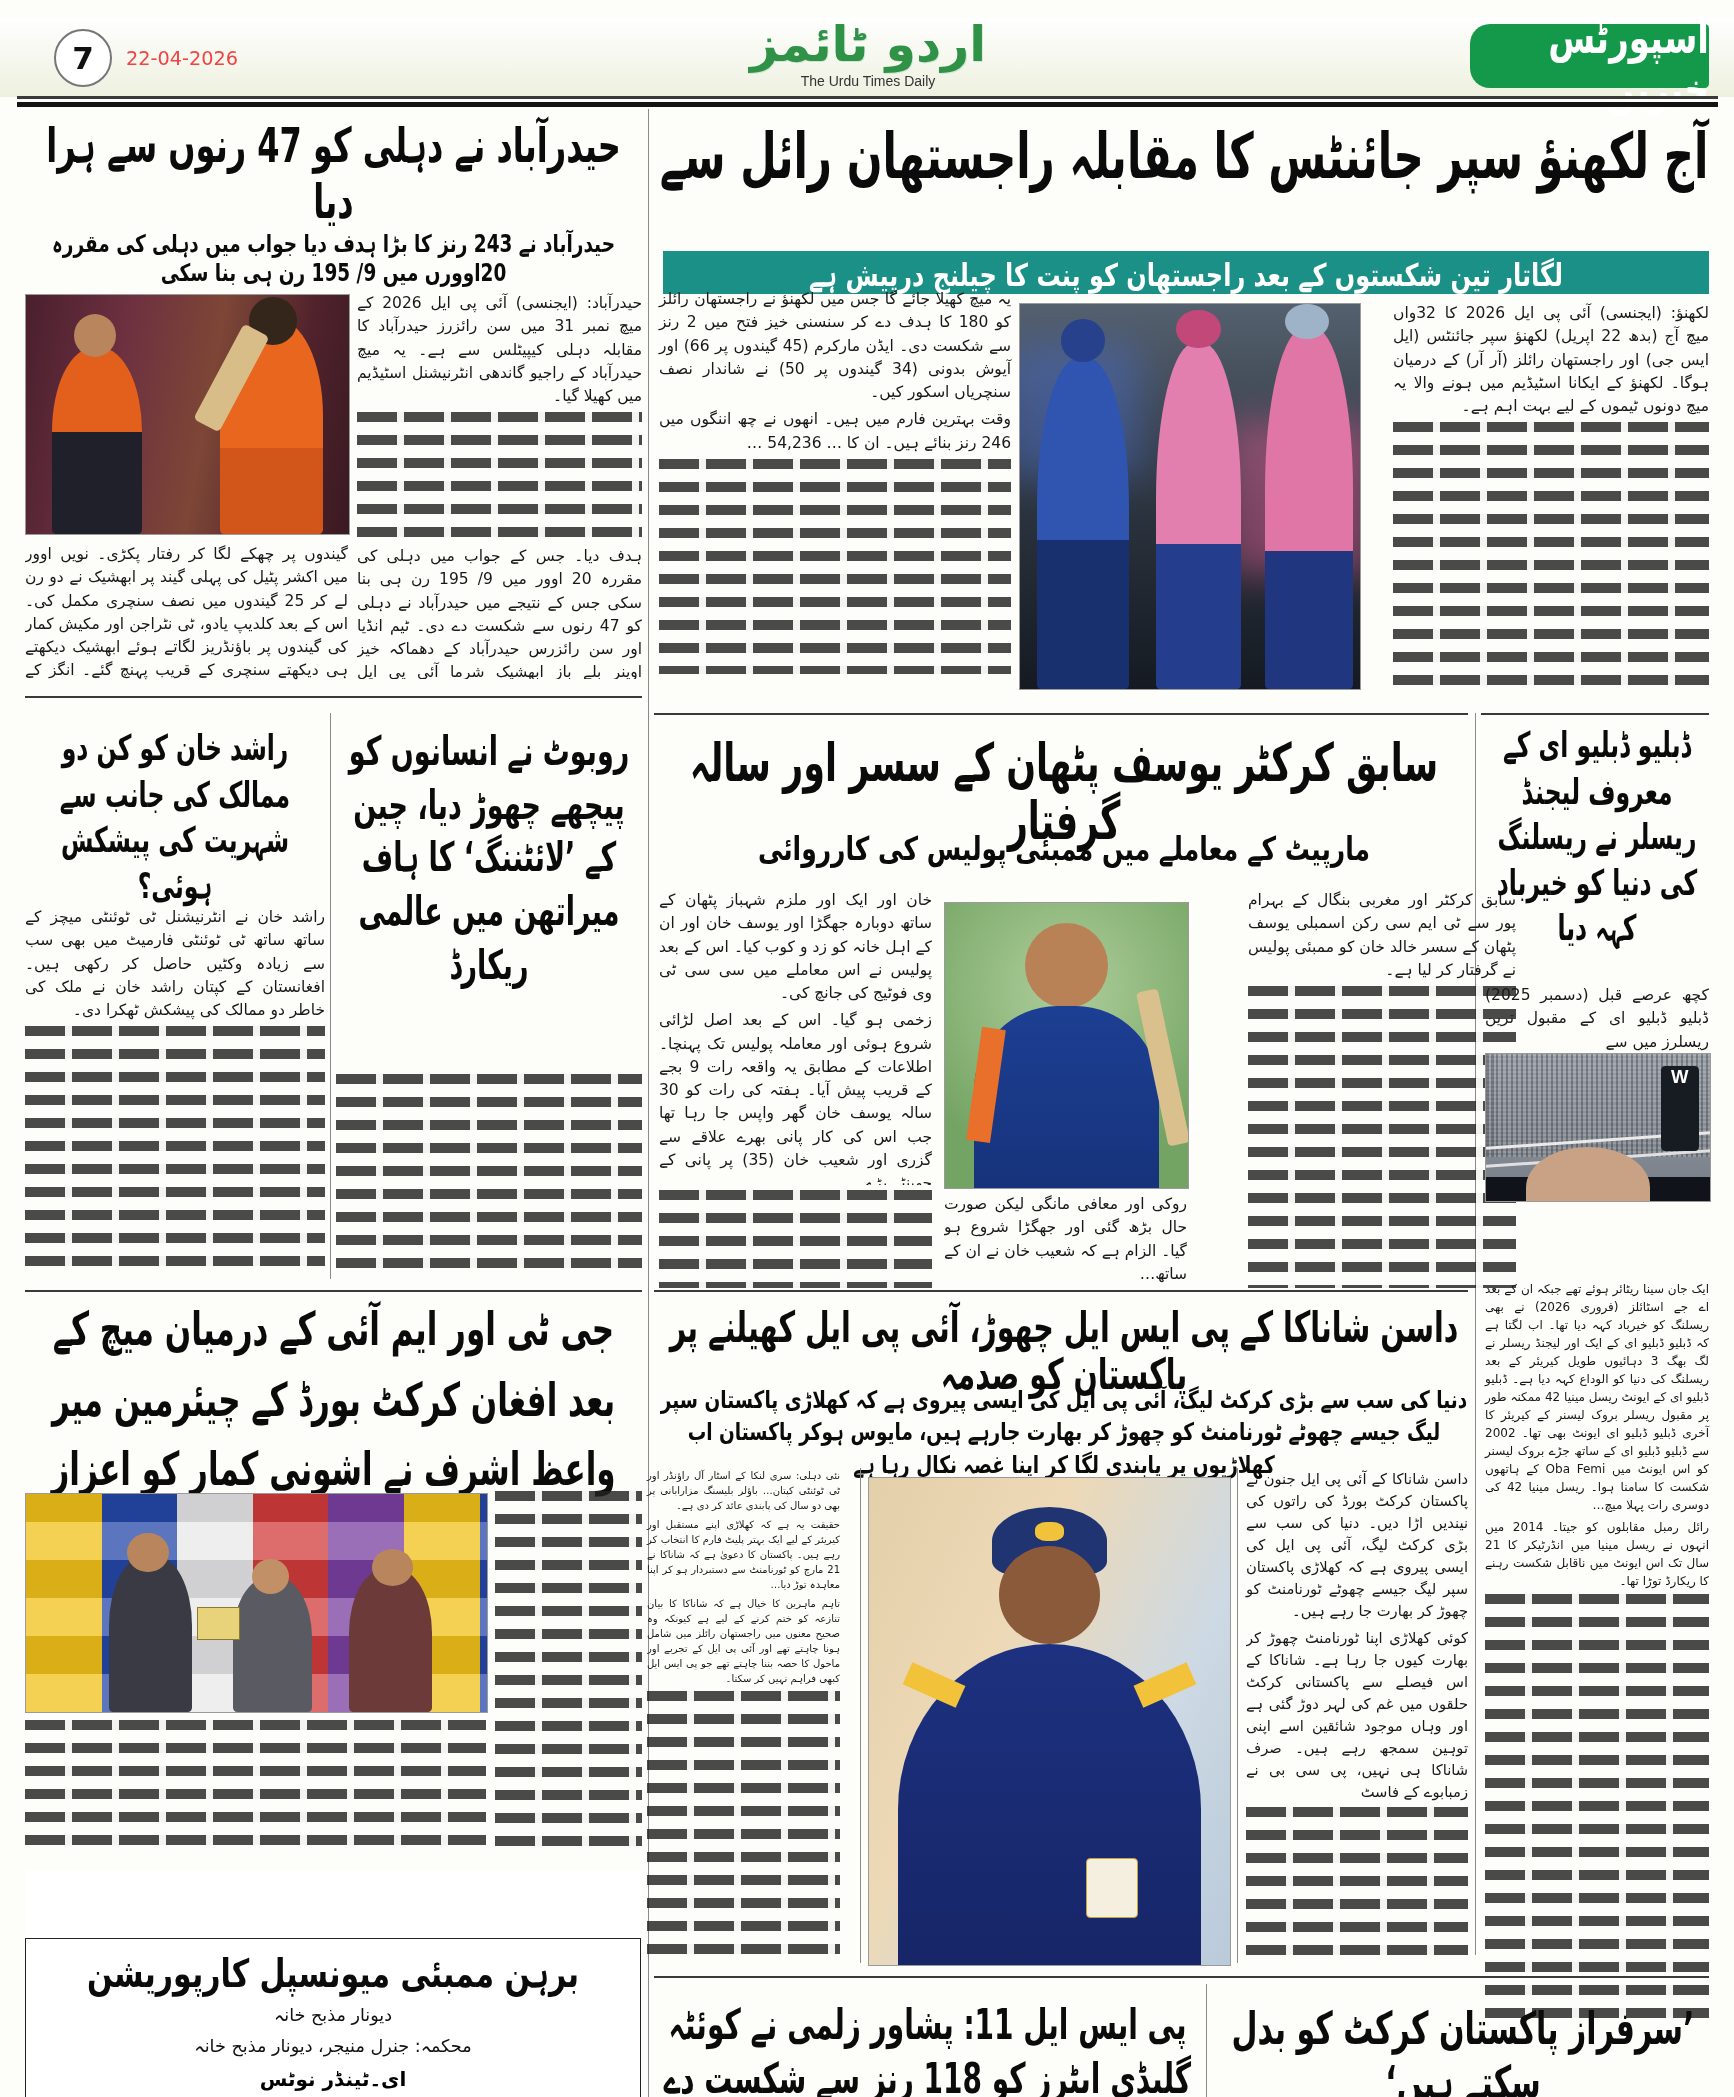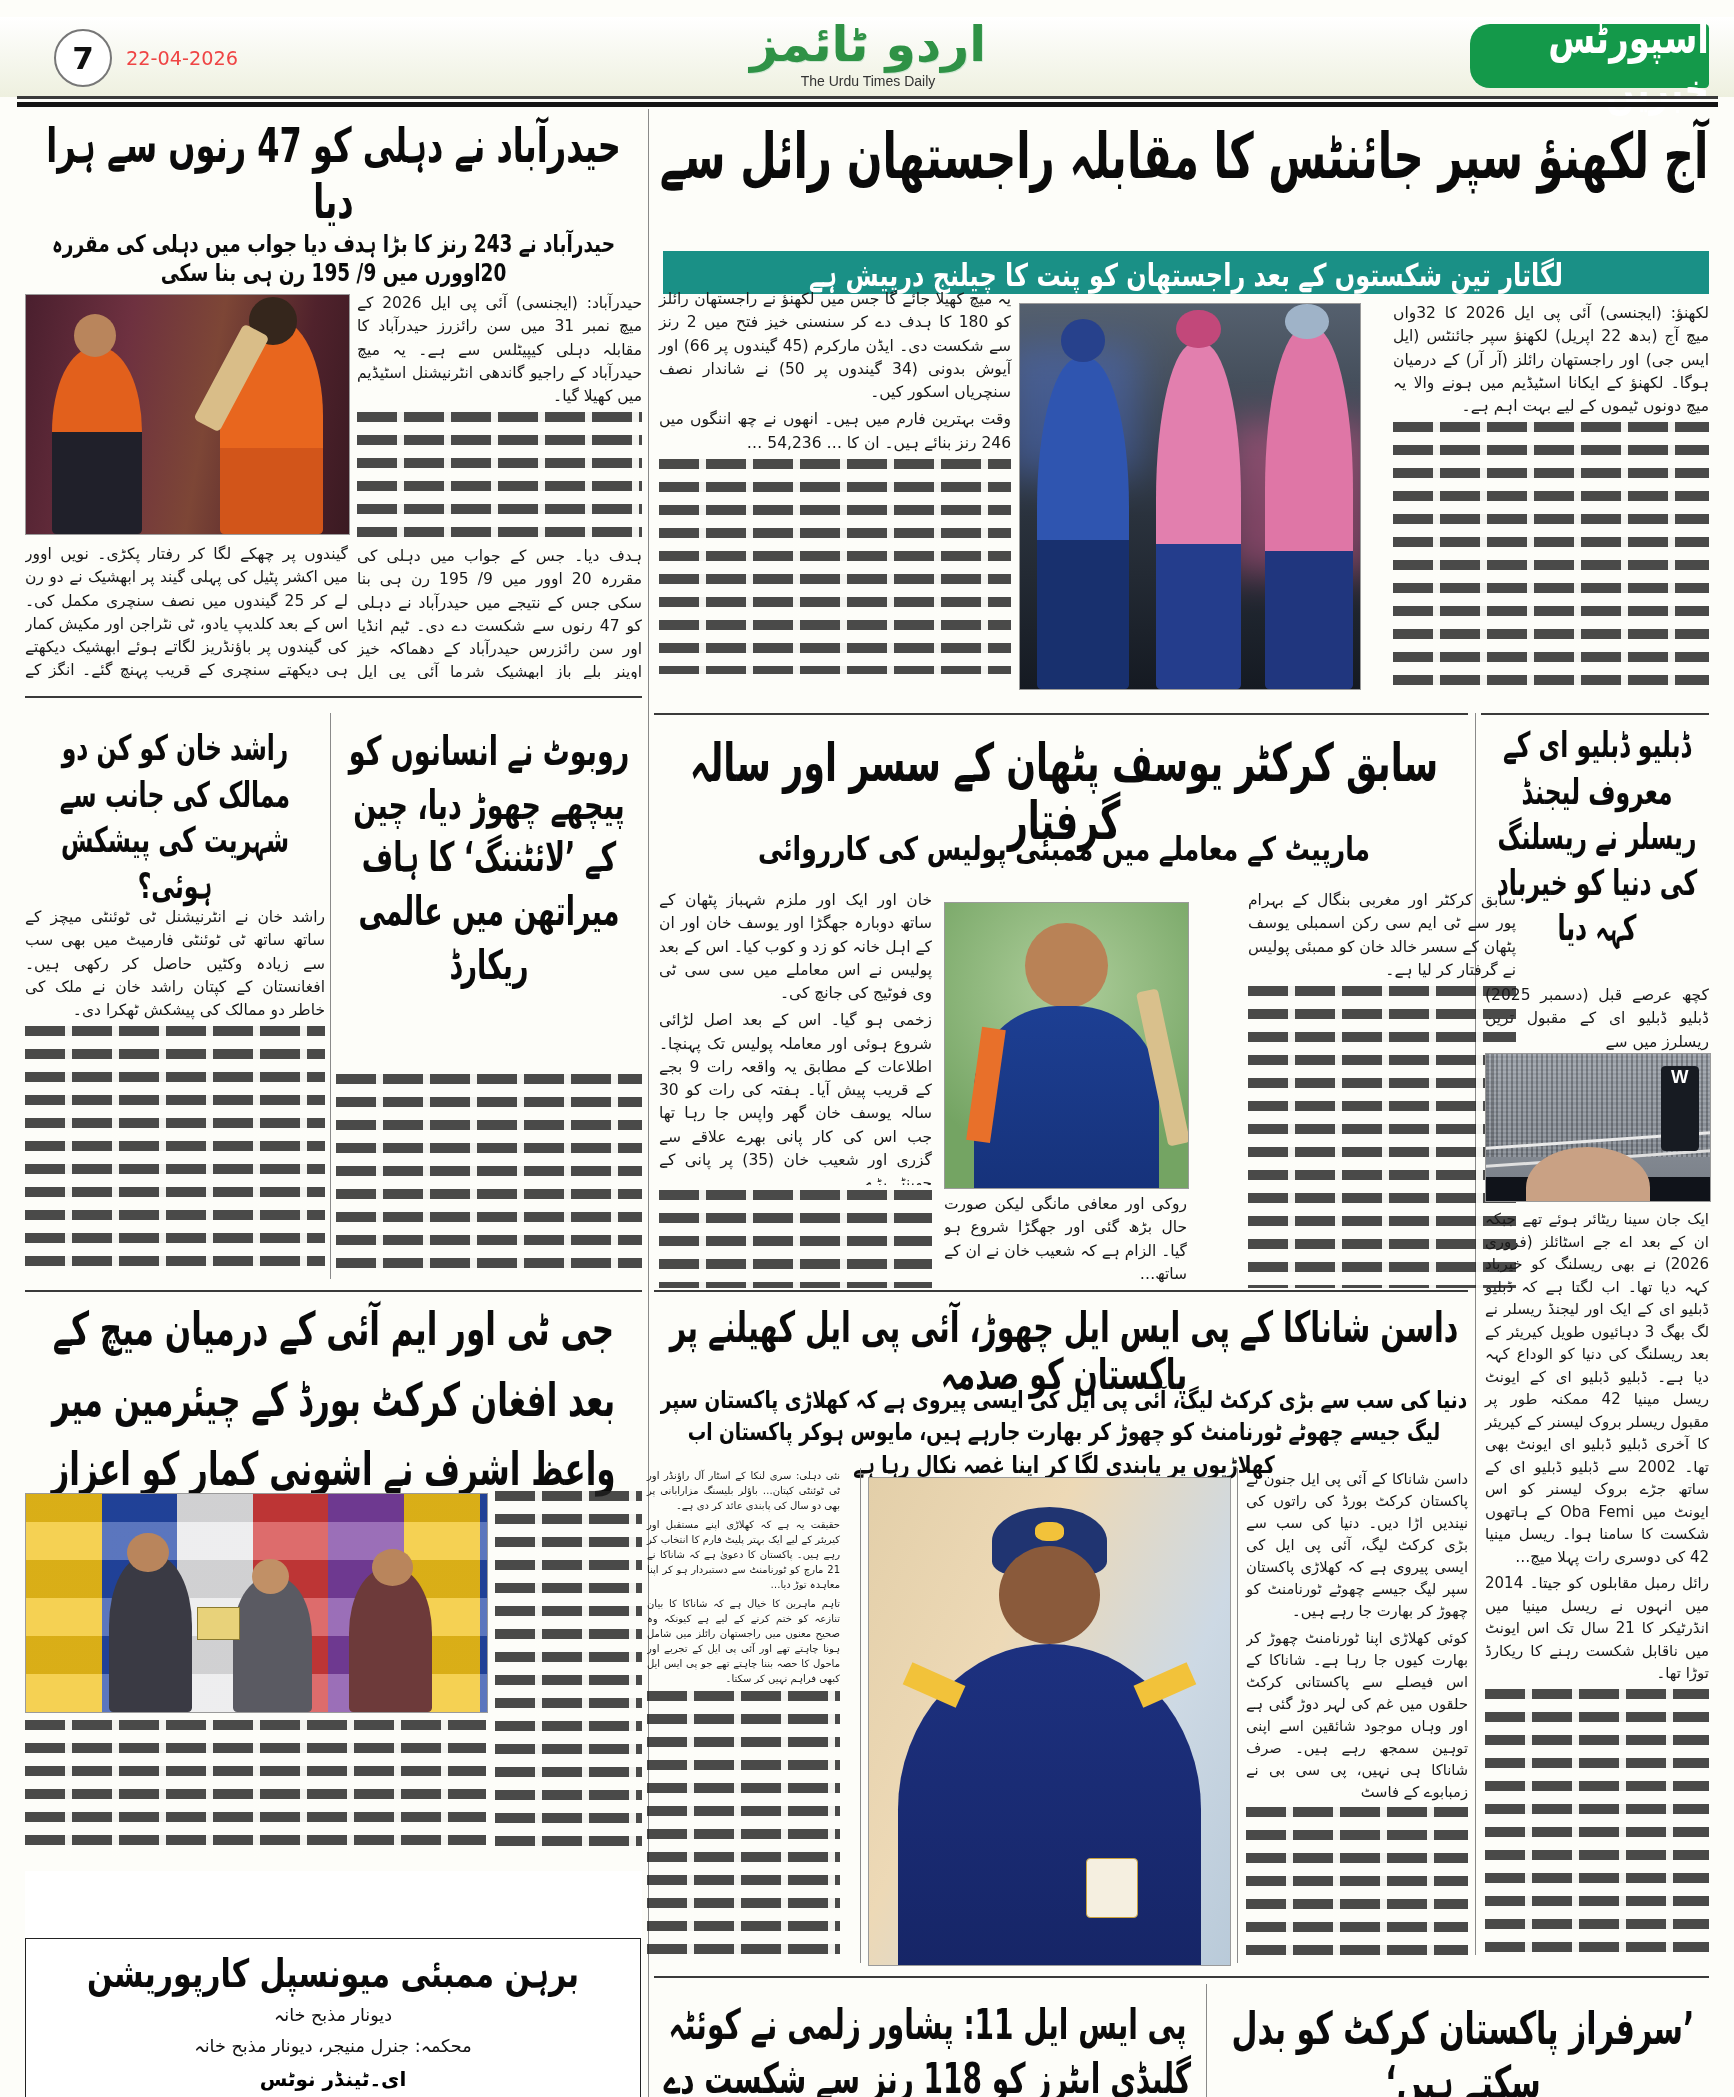--- a/index.html
+++ b/index.html
@@ -134,21 +134,21 @@
 <div class="photo" style="left:1485px;top:1053px;width:224px;height:147px;background:linear-gradient(#9aa0a8,#777d86)">
   <div class="abs" style="left:0;top:0;width:100%;height:70%;background-image:repeating-linear-gradient(90deg,rgba(0,0,0,.25) 0 2.5px,transparent 2.5px 5px),repeating-linear-gradient(0deg,rgba(255,255,255,.14) 0 2.1px,transparent 2.1px 4.2px)"></div>
   <div class="abs" style="left:-3%;top:58%;width:106%;height:2.9px;background:#eaeaea;transform:rotate(-4deg)"></div>
   <div class="abs" style="left:-3%;top:70%;width:106%;height:2.9px;background:#e0e0e0;transform:rotate(-4deg)"></div>
   <div class="abs" style="left:0;bottom:0;width:100%;height:16%;background:#10131a"></div>
   <div class="abs" style="right:5%;top:8%;width:17%;height:58%;background:#171b22;border-radius:4.2px;display:flex;align-items:flex-start;justify-content:center">
     <span style="color:#fff;font-weight:bold;font-size:18.5px;font-family:'Liberation Sans',sans-serif">W</span>
   </div>
   <div class="headc" style="left:18%;bottom:-18%;width:55%;height:55%;background:#c9a184;border-radius:50% 50% 0 0"></div>
 </div>
-<div class="abs col bodytxt" style="left:1485px;top:1208px;width:224px;height:747px;font-size:15px">
+<div class="abs col bodytxt" style="left:1485px;top:1280px;width:224px;height:747px;font-size:12px">
   <p>ایک جان سینا ریٹائر ہوئے تھے جبکہ ان کے بعد اے جے اسٹائلز (فروری 2026) نے بھی ریسلنگ کو خیرباد کہہ دیا تھا۔ اب لگتا ہے کہ ڈبلیو ڈبلیو ای کے ایک اور لیجنڈ ریسلر نے لگ بھگ 3 دہائیوں طویل کیریئر کے بعد ریسلنگ کی دنیا کو الوداع کہہ دیا ہے۔ ڈبلیو ڈبلیو ای کے ایونٹ ریسل مینیا 42 ممکنہ طور پر مقبول ریسلر بروک لیسنر کے کیریئر کا آخری ڈبلیو ڈبلیو ای ایونٹ بھی تھا۔ 2002 سے ڈبلیو ڈبلیو ای کے ساتھ جڑے بروک لیسنر کو اس ایونٹ میں Oba Femi کے ہاتھوں شکست کا سامنا ہوا۔ ریسل مینیا 42 کی دوسری رات پہلا میچ…</p>
   <p>رائل رمبل مقابلوں کو جیتا۔ 2014 میں انہوں نے ریسل مینیا میں انڈرٹیکر کا 21 سال تک اس ایونٹ میں ناقابل شکست رہنے کا ریکارڈ توڑا تھا۔</p>
   <div class="sim"></div>
 </div>
 
 <div class="abs hr" style="left:25px;top:1290px;width:617px"></div>
 <div class="abs hl tall" style="left:25px;top:1313px;width:617px;font-size:31px;line-height:1.5">جی ٹی اور ایم آئی کے درمیان میچ کے بعد افغان کرکٹ بورڈ کے چیئرمین میر واعظ اشرف نے اشونی کمار کو اعزاز سے نوازا</div>
 <div class="photo" style="left:25px;top:1493px;width:461px;height:218px;background-image:repeating-linear-gradient(0deg,rgba(255,255,255,.25) 0 38px,rgba(0,0,0,.10) 38px 76px),repeating-linear-gradient(90deg,#f2c21a 0 76px,#2448a8 76px 151px,#e8e8ea 151px 227px,#d23b3b 227px 302px,#7a3fa0 302px 378px)">
   <div class="fig" style="left:18%;bottom:0;width:18%;height:72%;background:#3a3a44"></div>
   <div class="headc" style="left:22%;top:18%;width:9%;height:18%;background:#b9855c"></div>

